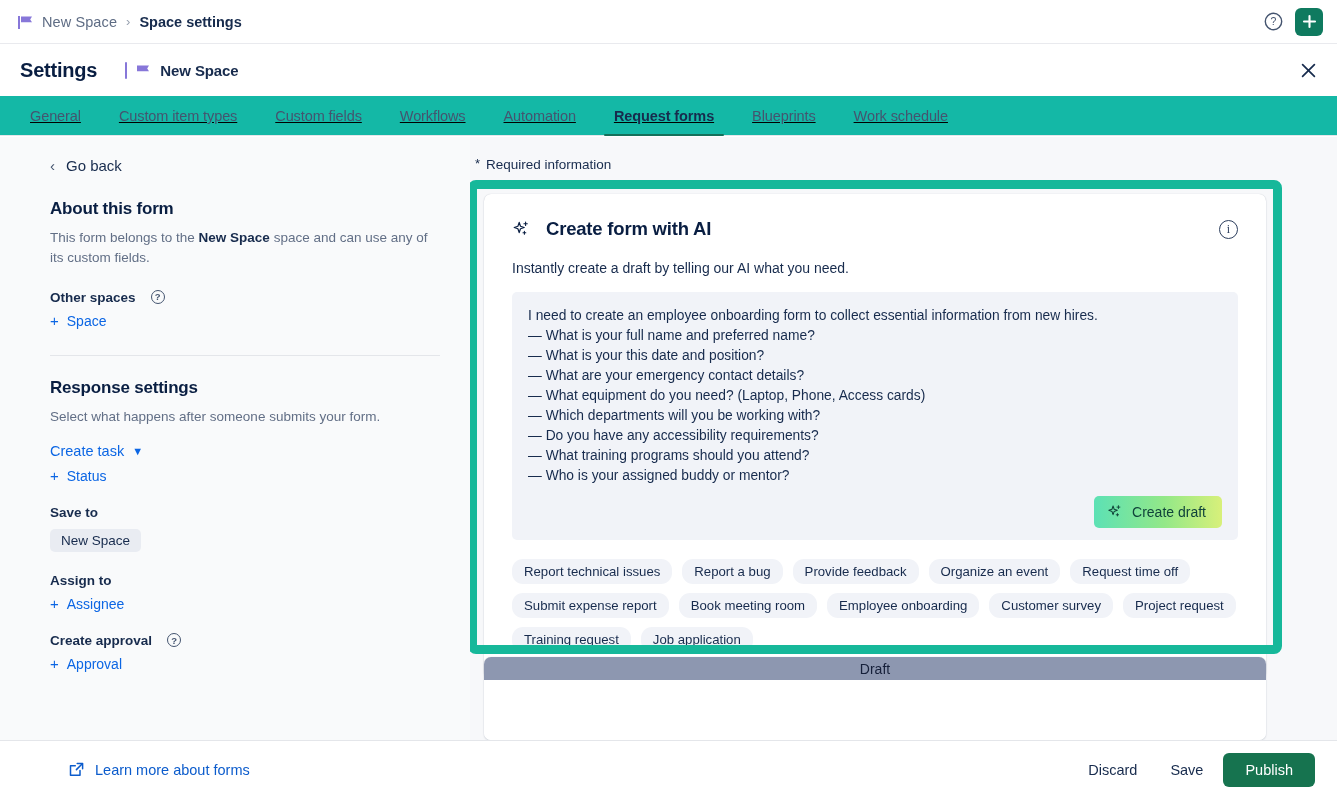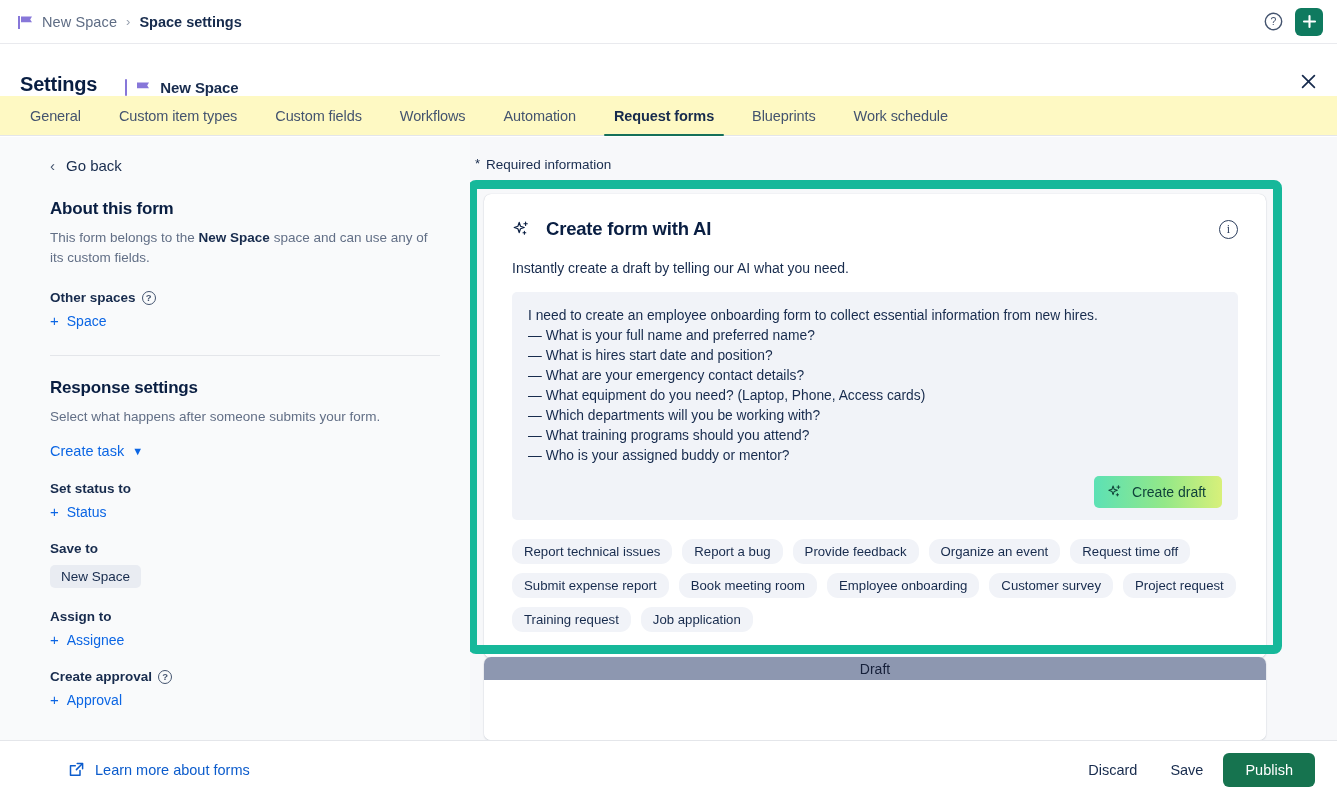--- a/index.html
+++ b/index.html
@@ -37,39 +37,39 @@
   }
   .plus-btn {
     width: 28px; height: 28px; border-radius: 6px;
     background: #0f7a5f; border: none; cursor: pointer;
     display: flex; align-items: center; justify-content: center;
     color: #fff; font-size: 19px; line-height: 1; font-weight: 400;
   }
 
   
   .settings-head {
-    height: 52px; display: flex; align-items: flex-end;
+    height: 52px; display: flex; align-items: center;
     padding: 0 14px 0 20px; background: #fff;
   }
   .settings-title { font-size: 20px; font-weight: 700; color: #091e42; letter-spacing: -.2px; }
   .space-chip { display: flex; align-items: center; margin-left: 28px; gap: 9px; }
   .space-bar { width: 2px; height: 17px; background: #8777d9; border-radius: 1px; }
   .space-flag { width: 15px; height: 13px; display: inline-block; }
   .space-name { font-size: 15px; color: #172b4d; font-weight: 600; letter-spacing: -.1px; }
   .close-x {
     margin-left: auto; width: 30px; height: 30px;
     display: flex; align-items: center; justify-content: center;
     cursor: pointer; border: none; background: transparent;
   }
 
   
   .tabs {
     display: flex; align-items: flex-end; gap: 0;
     padding: 0 20px; border-bottom: 1px solid #e4e6ea;
-    background: #fef9c3; height: 40px;
+    background: #14b8a6; height: 40px; text-decoration: underline;
   }
   .tab {
     font-size: 14.5px; color: #44546f; padding: 0 10px 11px 10px;
     margin-right: 18px; cursor: pointer; position: relative;
     white-space: nowrap; letter-spacing: -.1px;
   }
   .tab:last-child { margin-right: 0; }
   .tab.active { color: #172b4d; font-weight: 700; }
   .tab.active::after {
     content: ""; position: absolute; left: 0; right: 0; bottom: -1px;
@@ -94,21 +94,21 @@
   .go-back {
     display: flex; align-items: center; gap: 11px;
     font-size: 15px; color: #172b4d; cursor: pointer; margin-bottom: 25px;
   }
   .chev-left { color: #44546f; font-size: 15px; line-height: 1; }
   .sec-title { font-size: 17px; font-weight: 700; color: #091e42; letter-spacing: -.2px; }
   .sec-desc { font-size: 13.5px; color: #626f86; line-height: 1.5; margin-top: 9px; max-width: 385px; }
   .sec-desc b { color: #172b4d; font-weight: 700; }
   .field-label {
     font-size: 13.5px; font-weight: 700; color: #172b4d;
-    display: flex; align-items: flex-end; gap: 6px; margin-top: 21px;
+    display: flex; align-items: center; gap: 15px; margin-top: 21px;
   }
   .qmark {
     width: 14px; height: 14px; border-radius: 50%; border: 1.3px solid #44546f;
     font-size: 9.5px; color: #44546f; display: inline-flex;
     align-items: center; justify-content: center; line-height: 1; font-weight: 700;
   }
   .add-link {
     display: flex; align-items: center; gap: 8px;
     font-size: 14px; color: #0c66e4; margin-top: 8px; cursor: pointer;
   }
@@ -296,21 +296,20 @@
     <div class="divider"></div>
 
     <div class="sec-title" style="margin-top:22px;">Response settings</div>
     <div class="sec-desc">Select what happens after someone submits your form.</div>
 
     <div class="sel-link">
       <span>Create task</span>
       <span class="chev-down">▼</span>
     </div>
 
-    <div class="field-label">Set status to</div>
     <div class="add-link">
       <span class="add-plus">+</span>
       <span>Status</span>
     </div>
 
     <div class="field-label">Save to</div>
     <div class="pill">New Space</div>
 
     <div class="field-label">Assign to</div>
     <div class="add-link">
@@ -348,24 +347,25 @@
         </span>
         <span class="ai-title">Create form with AI</span>
         <span class="info-circle">i</span>
       </div>
 
       <div class="ai-sub">Instantly create a draft by telling our AI what you need.</div>
 
       <div class="prompt-box">
         <div class="prompt-line">I need to create an employee onboarding form to collect essential information from new hires.</div>
         <div class="prompt-line">— What is your full name and preferred name?</div>
-        <div class="prompt-line">— What is hires start date and position?</div>
+        <div class="prompt-line">— What is your this date and position?</div>
         <div class="prompt-line">— What are your emergency contact details?</div>
         <div class="prompt-line">— What equipment do you need? (Laptop, Phone, Access cards)</div>
         <div class="prompt-line">— Which departments will you be working with?</div>
+        <div class="prompt-line">— Do you have any accessibility requirements?</div>
         <div class="prompt-line">— What training programs should you attend?</div>
         <div class="prompt-line">— Who is your assigned buddy or mentor?</div>
 
         <div class="draft-btn-row">
           <button class="create-draft-btn">
             <span style="display:inline-flex;">
               <svg width="16" height="16" viewBox="0 0 19 19">
                 <path d="M7.2 2.4 L8.5 6.2 L12.2 7.5 L8.5 8.8 L7.2 12.6 L5.9 8.8 L2.2 7.5 L5.9 6.2 Z" fill="none" stroke="#10433a" stroke-width="1.2" stroke-linejoin="round"></path>
                 <path d="M13.6 2 V5.4 M11.9 3.7 H15.3" stroke="#10433a" stroke-width="1.1" stroke-linecap="round"></path>
                 <path d="M12.4 11.4 V14.2 M11 12.8 H13.8" stroke="#10433a" stroke-width="1.1" stroke-linecap="round"></path>

